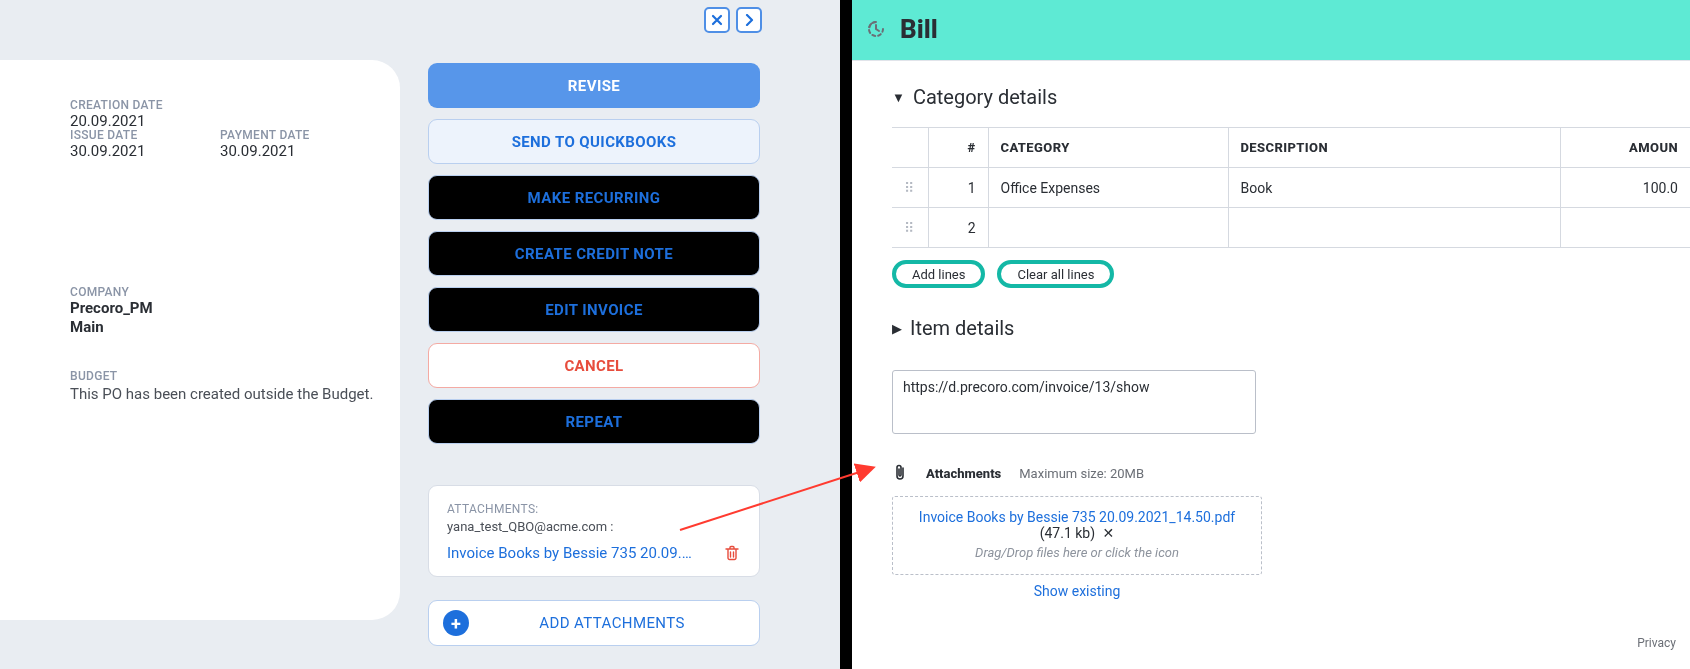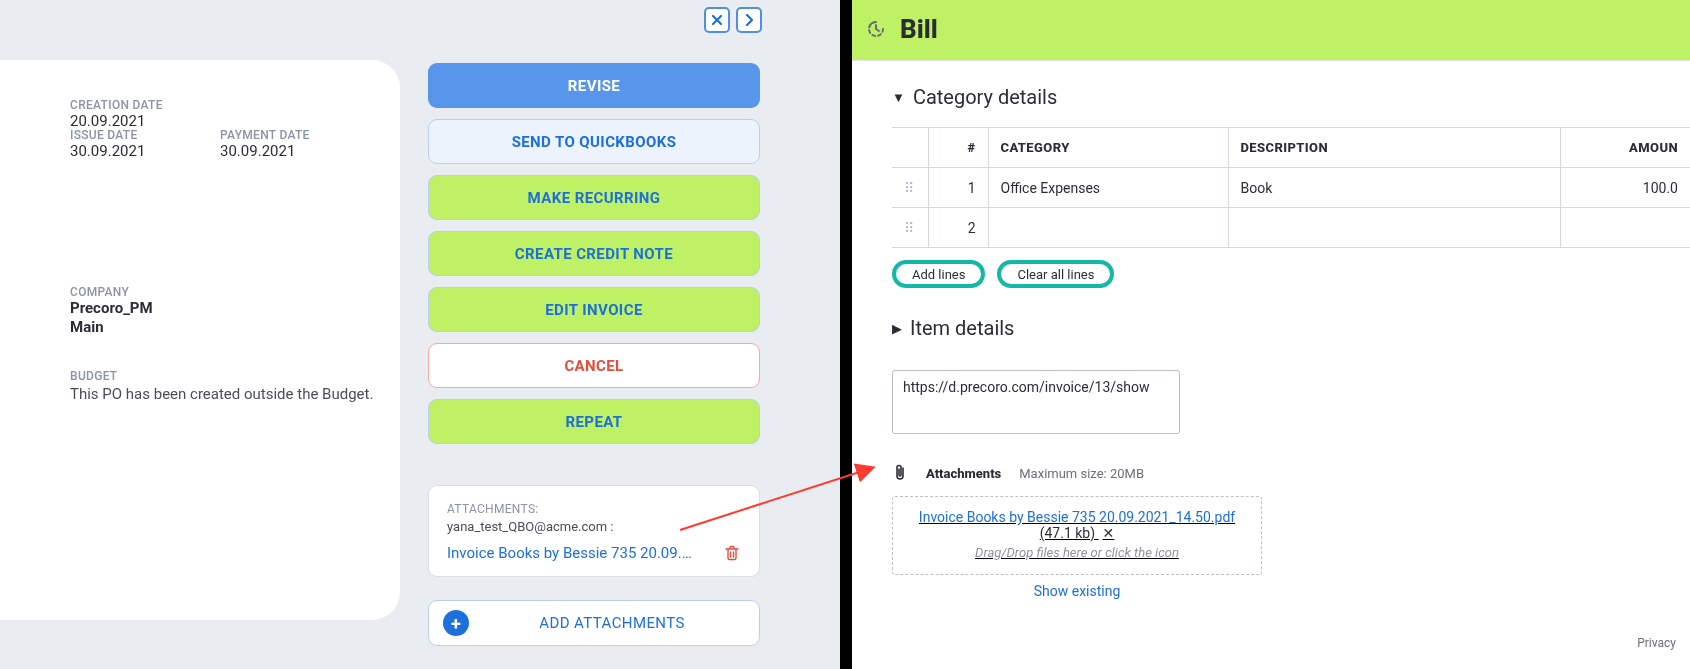--- a/index.html
+++ b/index.html
@@ -20,39 +20,39 @@
   .dates-row .col { min-width: 110px; }
   .section { margin-top: 125px; }
   .company-name { font-size: 15px; font-weight: 700; color: #2a2e34; line-height: 1.25; }
   .budget { margin-top: 32px; }
   .budget-text { font-size: 15px; color: #4a4f57; margin-top: 2px; }
 
   .action-col { position: absolute; top: 63px; left: 428px; width: 332px; display: flex; flex-direction: column; gap: 11px; }
   .act-btn { height: 45px; border-radius: 9px; font-size: 15px; font-weight: 700; letter-spacing: 0.4px; display: flex; align-items: center; justify-content: center; cursor: pointer; background:#fff; }
   .act-primary { background: #5796ea; color: #fff; border: none; }
   .act-secondary { border: 1px solid #b9cfef; color: #1d6fdc; background: #edf3fc; }
-  .act-light   { border: 1px solid #b9cfef; color: #1d6fdc; background: #bef264; }
+  .act-light   { border: 1px solid #b9cfef; color: #1d6fdc; background: #000000; }
   .act-danger-o { border: 1px solid #f4aaa3; color: #e74c3c; background: #fff; }
 
   .attach-box { margin-top: 30px; border: 1px solid #d8dde6; border-radius: 9px; padding: 16px 18px 14px; background: #fff; }
   .attach-title { font-size: 12px; color: #8a94a6; letter-spacing: 0.3px; }
   .attach-user  { font-size: 13px; color: #4a4f57; margin-top: 3px; }
   .attach-file-row { display: flex; align-items: center; justify-content: space-between; margin-top: 10px; }
   .attach-file { font-size: 15px; color: #1d6fdc; white-space: nowrap; overflow: hidden; text-overflow: ellipsis; max-width: 250px; cursor: pointer; }
   .trash { color: #e74c3c; cursor: pointer; display: inline-flex; }
 
   .add-attach-row { display: flex; align-items: center; gap: 10px; margin-top: 12px; border: 1px solid #b9cfef; border-radius: 9px; height: 46px; padding: 0 14px; background:#fff; }
   .plus-circle { width: 26px; height: 26px; border-radius: 50%; background: #1d6fdc; color: #fff; display: flex; align-items: center; justify-content: center; font-size: 18px; font-weight: 700; flex: none; cursor:pointer; }
   .add-attach-label { flex: 1; text-align: center; color: #1d6fdc; font-weight: 400; font-size: 15px; letter-spacing: 0.4px; cursor: pointer; }
 
   
   .gap { width: 12px; height: 669px; background: #000; }
 
   
-  .right-pane { flex: 1; height: 669px; background: #bef264; position: relative; overflow: hidden; }
+  .right-pane { flex: 1; height: 669px; background: #5eead4; position: relative; overflow: hidden; }
   .qb-header { display: flex; align-items: center; gap: 12px; padding: 14px 0 16px 12px; }
   .history-icon { width: 24px; height: 24px; color: #6b6f76; display:inline-flex; }
   .qb-title { font-size: 26px; font-weight: 800; color: #2a2e34; }
 
   .qb-body { background: #fff; border-top: 1px solid #e1e4ea; padding: 24px 0 0 40px; height: 610px; position: relative; }
   .section-title { font-size: 20px; font-weight: 400; color: #2a2e34; display: flex; align-items: center; gap: 8px; }
   .disclosure { font-size: 13px; display:inline-block; }
 
   table.cat { border-collapse: collapse; margin-top: 18px; width: 100%; table-layout: fixed; }
   table.cat th, table.cat td { border: 1px solid #d5d9e0; padding: 0 12px; height: 40px; font-size: 14px; text-align: left; color: #2a2e34; }
@@ -63,28 +63,28 @@
   table.cat th:first-child, table.cat td:first-child { border-left:none; }
   .drag-dots { cursor: grab; color:#b4b9c2; letter-spacing:1px; }
 
   .line-btns { display: flex; gap: 12px; margin-top: 12px; }
   .pill { height: 28px; padding: 0 16px; border: 4px solid #14b8a6; border-radius: 14px; background: #fff; font-size: 13px; color: #2a2e34; display: flex; align-items: center; cursor: pointer; }
 
   .item-details { margin-top: 28px; font-size: 20px; color:#2a2e34; display:flex; align-items:center; gap:8px; }
 
   .memo-block { margin-top: 22px; }
   .memo-label { font-size: 13px; font-weight: 700; color: #2a2e34; }
-  .memo { margin-top: 8px; width: 288px; height: 64px; border: 1px solid #babfc9; border-radius: 3px; padding: 8px 10px; font-size: 14px; color: #2a2e34; resize: none; font-family: inherit; }
+  .memo { margin-top: 8px; width: 364px; height: 64px; border: 1px solid #babfc9; border-radius: 3px; padding: 8px 10px; font-size: 14px; color: #2a2e34; resize: none; font-family: inherit; }
 
   .attachments-row { margin-top: 26px; display: flex; align-items: center; gap: 18px; }
   .clip { width: 16px; height: 18px; display:inline-flex; }
   .attachments-label { font-size: 13px; font-weight: 800; color: #2a2e34; }
   .max-size { font-size: 13px; color: #6b6f76; }
 
-  .drop-zone { margin-top: 14px; width: 370px; border: 1px dashed #babfc9; border-radius: 3px; padding: 12px 14px 14px; text-decoration: underline; }
+  .drop-zone { margin-top: 14px; width: 370px; border: 1px dashed #babfc9; border-radius: 3px; padding: 12px 14px 14px; }
   .dz-file-line { font-size: 14px; color:#2a2e34; text-align:center; }
   .dz-file-link { color: #1d6fdc; cursor: pointer; }
   .dz-remove { color: #2a2e34; cursor: pointer; margin-left: 4px; }
   .dz-hint { font-size: 13px; font-style: italic; color: #8d939d; text-align: center; margin-top: 4px; }
   .show-existing { margin-top: 8px; text-align: center; font-size: 14px; color: #1d6fdc; cursor: pointer; width: 370px; }
 
   .privacy { position: absolute; right: 14px; bottom: 20px; font-size: 12px; color: #6b6f76; cursor: pointer; }
 
   
   .arrow-overlay { position: absolute; top: 0; left: 0; width: 1690px; height: 669px; pointer-events: none; }

